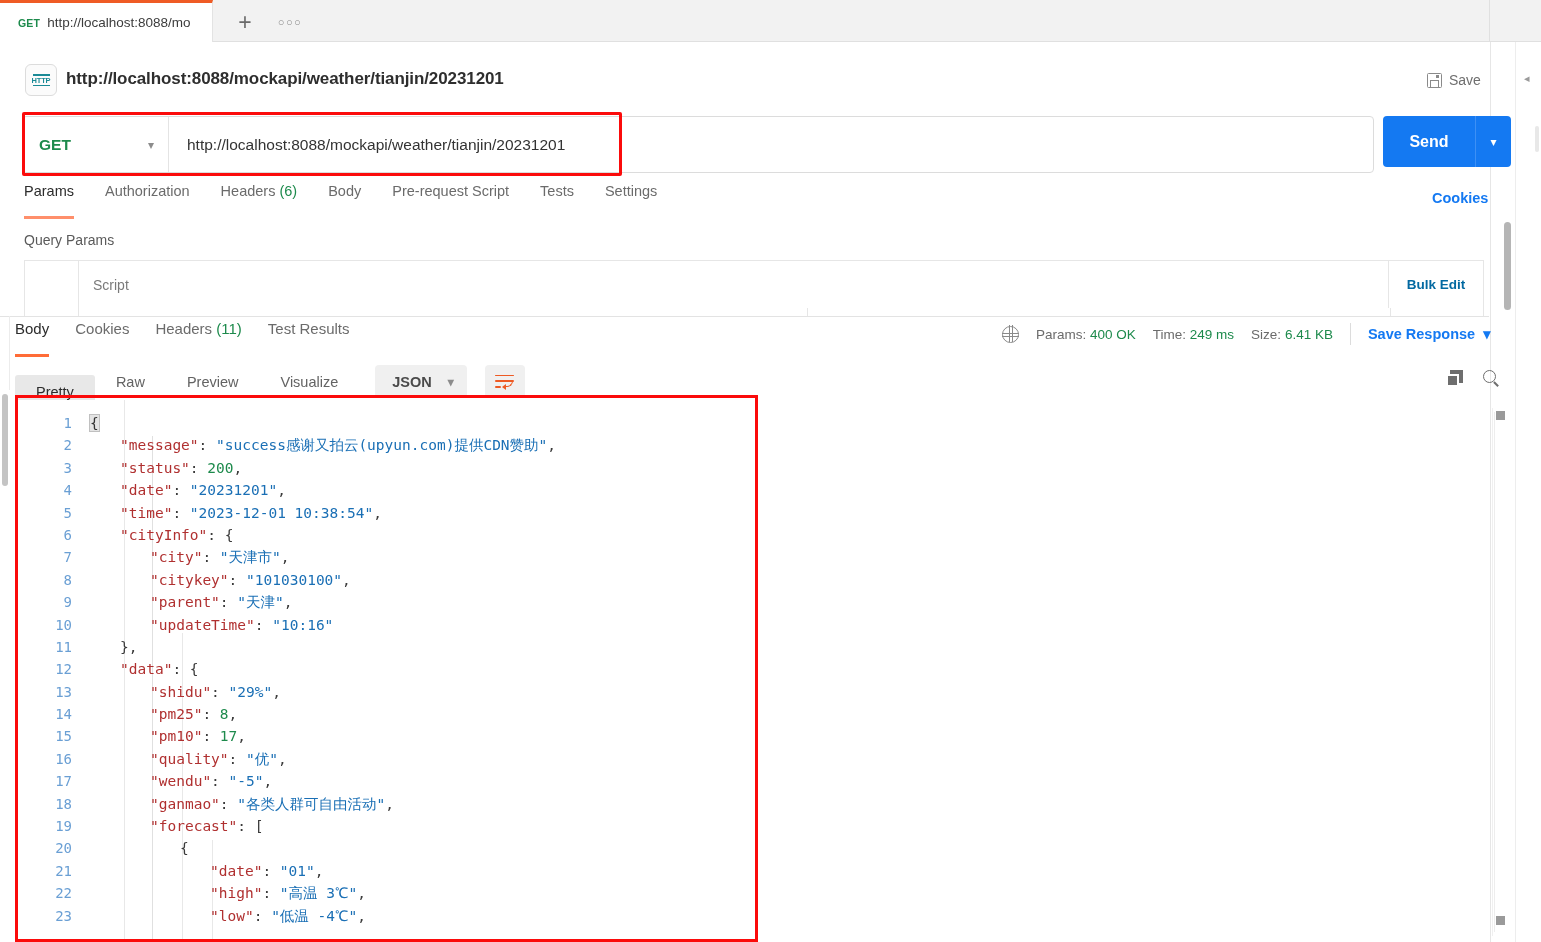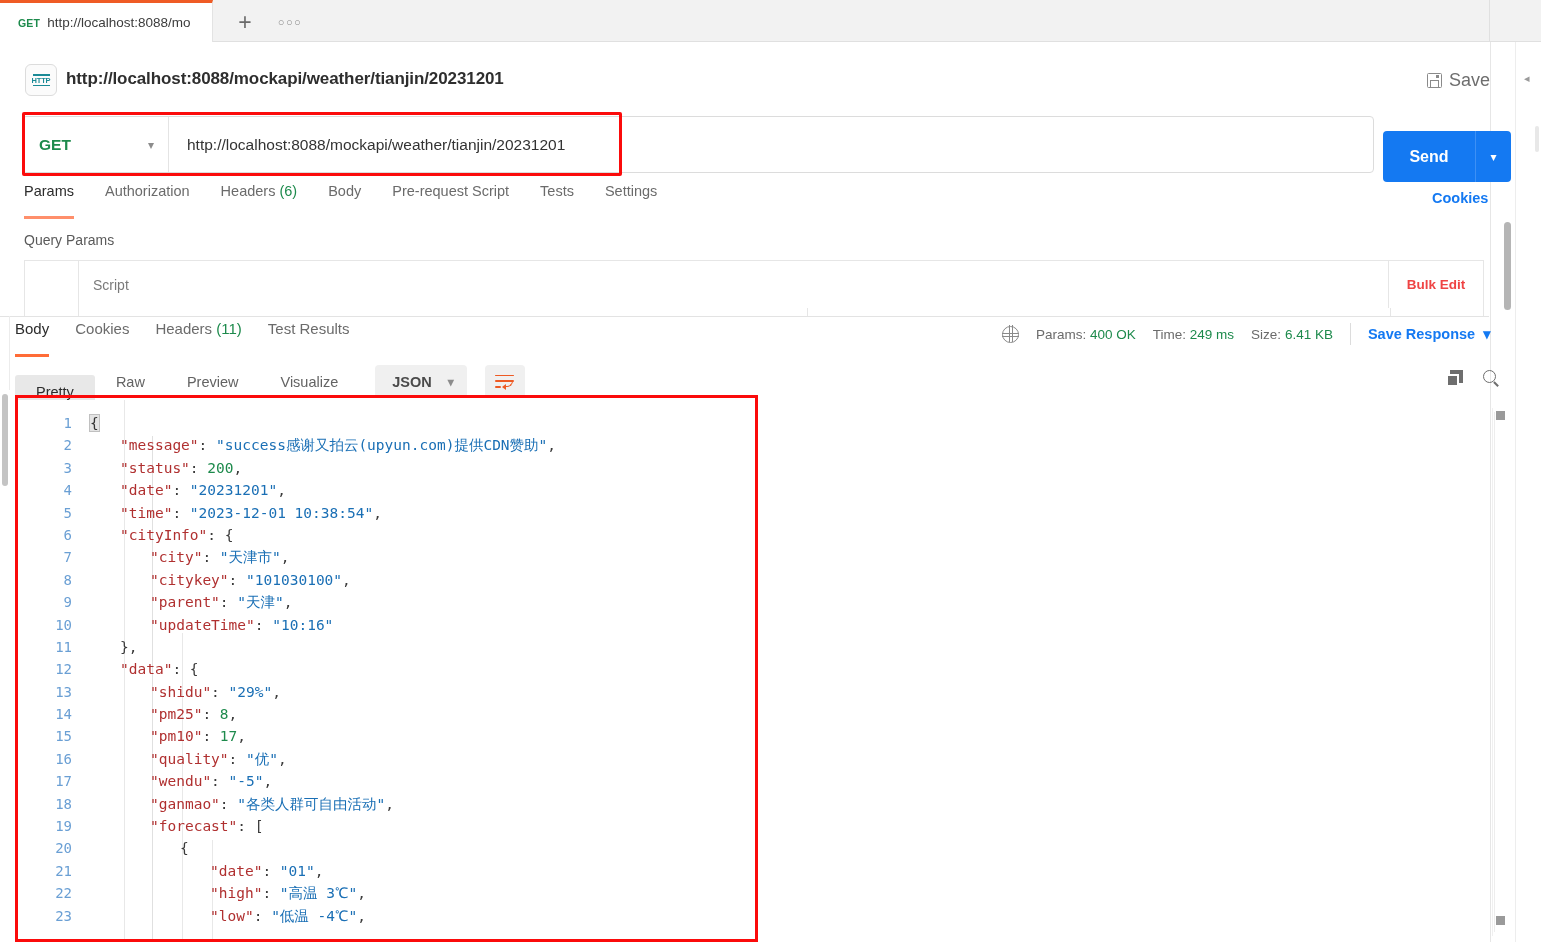--- a/index.html
+++ b/index.html
@@ -51,21 +51,21 @@
   }
   .http-icon .bar { width:17px; height:1.5px; background:#1a8a96; }
   .http-icon .lbl { font-family:"Liberation Sans",sans-serif; font-size:7.5px;
                     font-weight:700; color:#1a8a96; letter-spacing:-.2px; line-height:9px; }
   .crumb-title {
     position:absolute; left:66px; top:69px;
     font-size:17px; font-weight:700; color:#2e2e2e; letter-spacing:-.1px;
   }
   .save-btn {
     position:absolute; left:1427px; top:68px; height:24px;
-    display:flex; align-items:center; gap:7px; color:#6e6e6e; font-size:18px;
+    display:flex; align-items:center; gap:7px; color:#6e6e6e; font-size:14px;
   }
   .save-ico { width:15px; height:15px; position:relative; }
   .save-ico .o { position:absolute; inset:0; border:1.4px solid #8a8a8a; border-radius:1.5px; }
   .save-ico .i { position:absolute; left:3.2px; top:7.5px; width:8.6px; height:7.5px;
                  border:1.4px solid #8a8a8a; border-bottom:none; }
   .save-ico .s { position:absolute; left:8.5px; top:2px; width:3.4px; height:3.4px;
                  background:#8a8a8a; }
 
   
   .right-rail {
@@ -98,21 +98,21 @@
   .method-sel .mtxt { color:#1d8a4c; font-size:15.5px; font-weight:600; }
   .chev { color:#8c8c8c; font-size:12px; }
   .url-input {
     flex:1; height:55px; border:none; outline:none; background:transparent;
     padding-left:18px; font-size:15.5px; color:#333; font-family:"Liberation Sans",sans-serif;
   }
   .redbox-url {
     position:absolute; left:22px; top:112px; width:600px; height:64px;
     border:3px solid #fb0b0b; border-radius:2px; pointer-events:none;
   }
-  .send-wrap { position:absolute; left:1383px; top:131px; width:144px; height:51px; display:flex; }
+  .send-wrap { position:absolute; left:1383px; top:116px; width:144px; height:51px; display:flex; }
   .send-main {
     width:92px; height:51px; background:#1479f2; color:#fff;
     border-radius:4px 0 0 4px; display:flex; align-items:center; justify-content:center;
     font-size:16px; font-weight:700;
   }
   .send-caret {
     width:36px; height:51px; background:#1479f2; color:#fff;
     border-left:1px solid #3d90f5; border-radius:0 4px 4px 0;
     display:flex; align-items:center; justify-content:center; font-size:12px;
   }
@@ -136,21 +136,21 @@
   .qp-label { position:absolute; left:24px; top:232px; font-size:14px; color:#5a5a5a; }
   .qp-table {
     position:absolute; left:24px; top:260px; width:1460px; height:48px;
     border:1px solid #e6e6e6; border-bottom:none; display:flex;
   }
   .qp-check { width:54px; border-right:1px solid #e6e6e6; }
   .qp-key { width:728px; border-right:1px solid #e6e6e6; display:flex; align-items:center; padding-left:14px; }
   .qp-val { flex:1; border-right:1px solid #e6e6e6; display:flex; align-items:center; padding-left:14px; }
   .qp-bulk { width:94px; display:flex; align-items:center; justify-content:center; }
   .qp-hdr-txt { font-size:14px; color:#7a7a7a; }
-  .qp-bulk-txt { font-size:13.5px; color:#ef4444; font-weight:700; }
+  .qp-bulk-txt { font-size:13.5px; color:#0369a1; font-weight:700; }
   .qp-row2 {
     position:absolute; left:24px; top:308px; width:1460px; height:8px;
     border-left:1px solid #e6e6e6; border-right:1px solid #e6e6e6; overflow:hidden;
   }
   .qp-row2 .c1 { position:absolute; left:53px; top:0; width:1px; height:8px; background:#e6e6e6; }
   .qp-row2 .c2 { position:absolute; left:782px; top:0; width:1px; height:8px; background:#e6e6e6; }
   .qp-row2 .c3 { position:absolute; left:1365px; top:0; width:1px; height:8px; background:#e6e6e6; }
 
   .params-scroll {
     position:absolute; left:1504px; top:222px; width:7px; height:88px;

